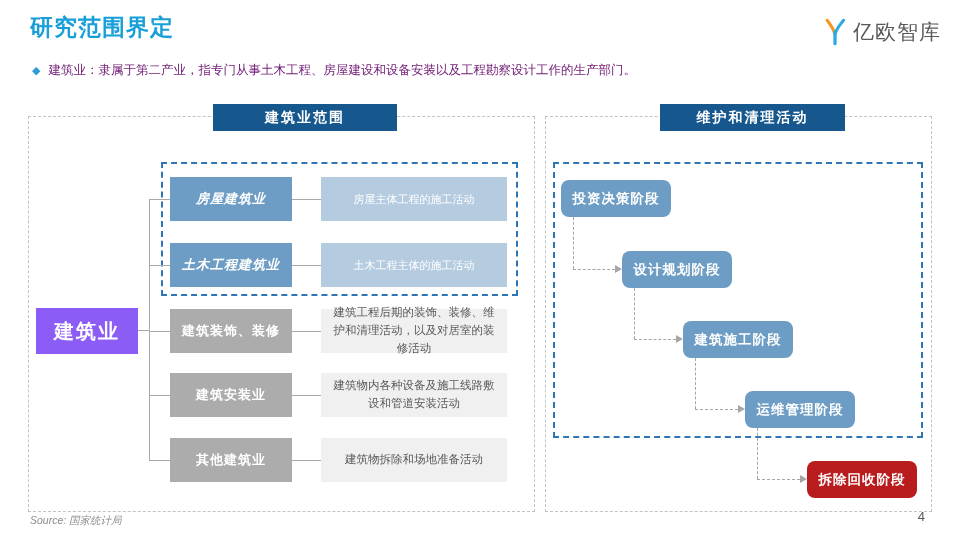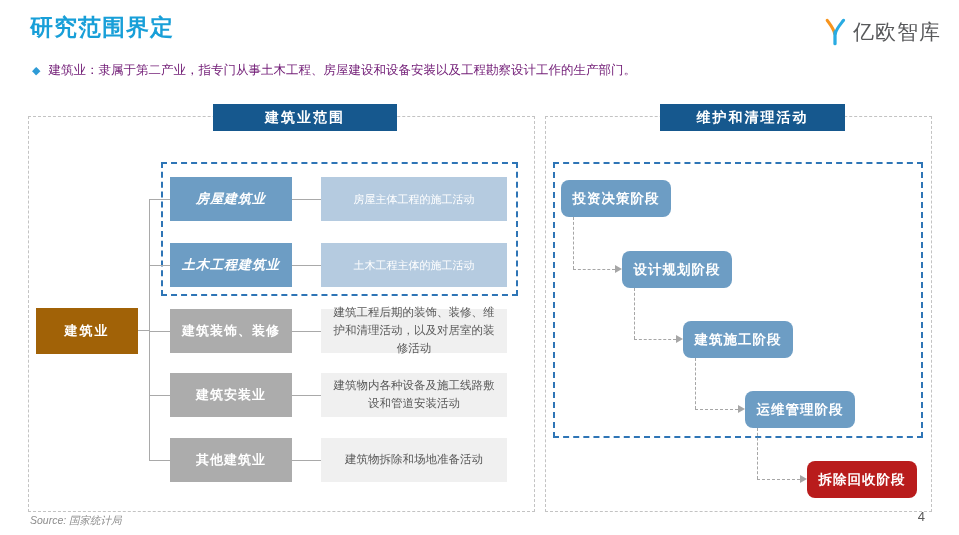--- a/index.html
+++ b/index.html
@@ -26,21 +26,21 @@
   .inner-dash-blue { position: absolute; border: 2px dashed #2E75B6; }
   .panel-header {
     position: absolute; height: 27px; background: #16588E; color: #ffffff;
     font-size: 14px; font-weight: bold; display: flex; align-items: center; justify-content: center;
     letter-spacing: 2px; z-index: 3;
   }
   .node {
     position: absolute; display: flex; align-items: center; justify-content: center;
     color: #ffffff; font-weight: bold; text-align: center; z-index: 2;
   }
-  .node-root { background: #a16207; font-size: 13px; letter-spacing: 2px; }
+  .node-root { background: #8b5cf6; font-size: 20px; letter-spacing: 2px; }
   .node-blue { background: #6D9DC4; font-size: 13px; letter-spacing: 1px; font-style: italic; }
   .node-gray { background: #ACACAC; font-size: 13px; letter-spacing: 1px; }
   .desc {
     position: absolute; display: flex; align-items: center; justify-content: center;
     text-align: center; padding: 3px 10px; z-index: 2;
   }
   .desc-blue { background: #B5CBE0; color: #ffffff; font-size: 11px; }
   .desc-gray { background: #F0F0F0; color: #595959; font-size: 11.5px; line-height: 1.55; }
   .conn { position: absolute; background: #A9A9A9; z-index: 1; }
 

